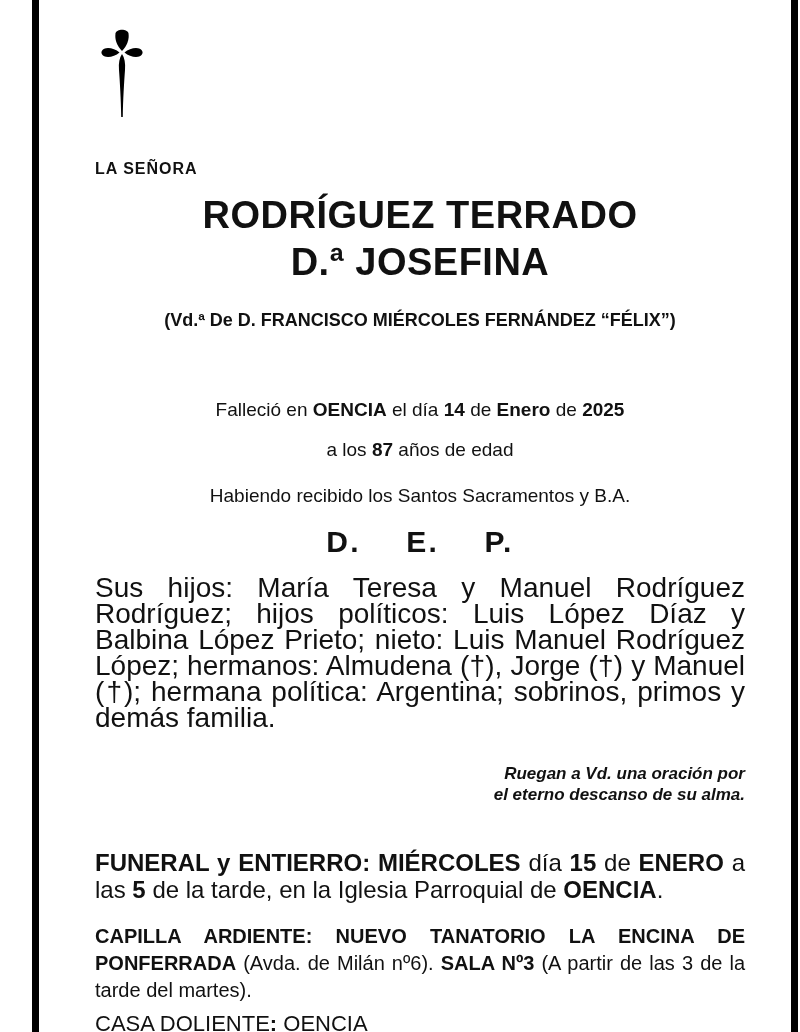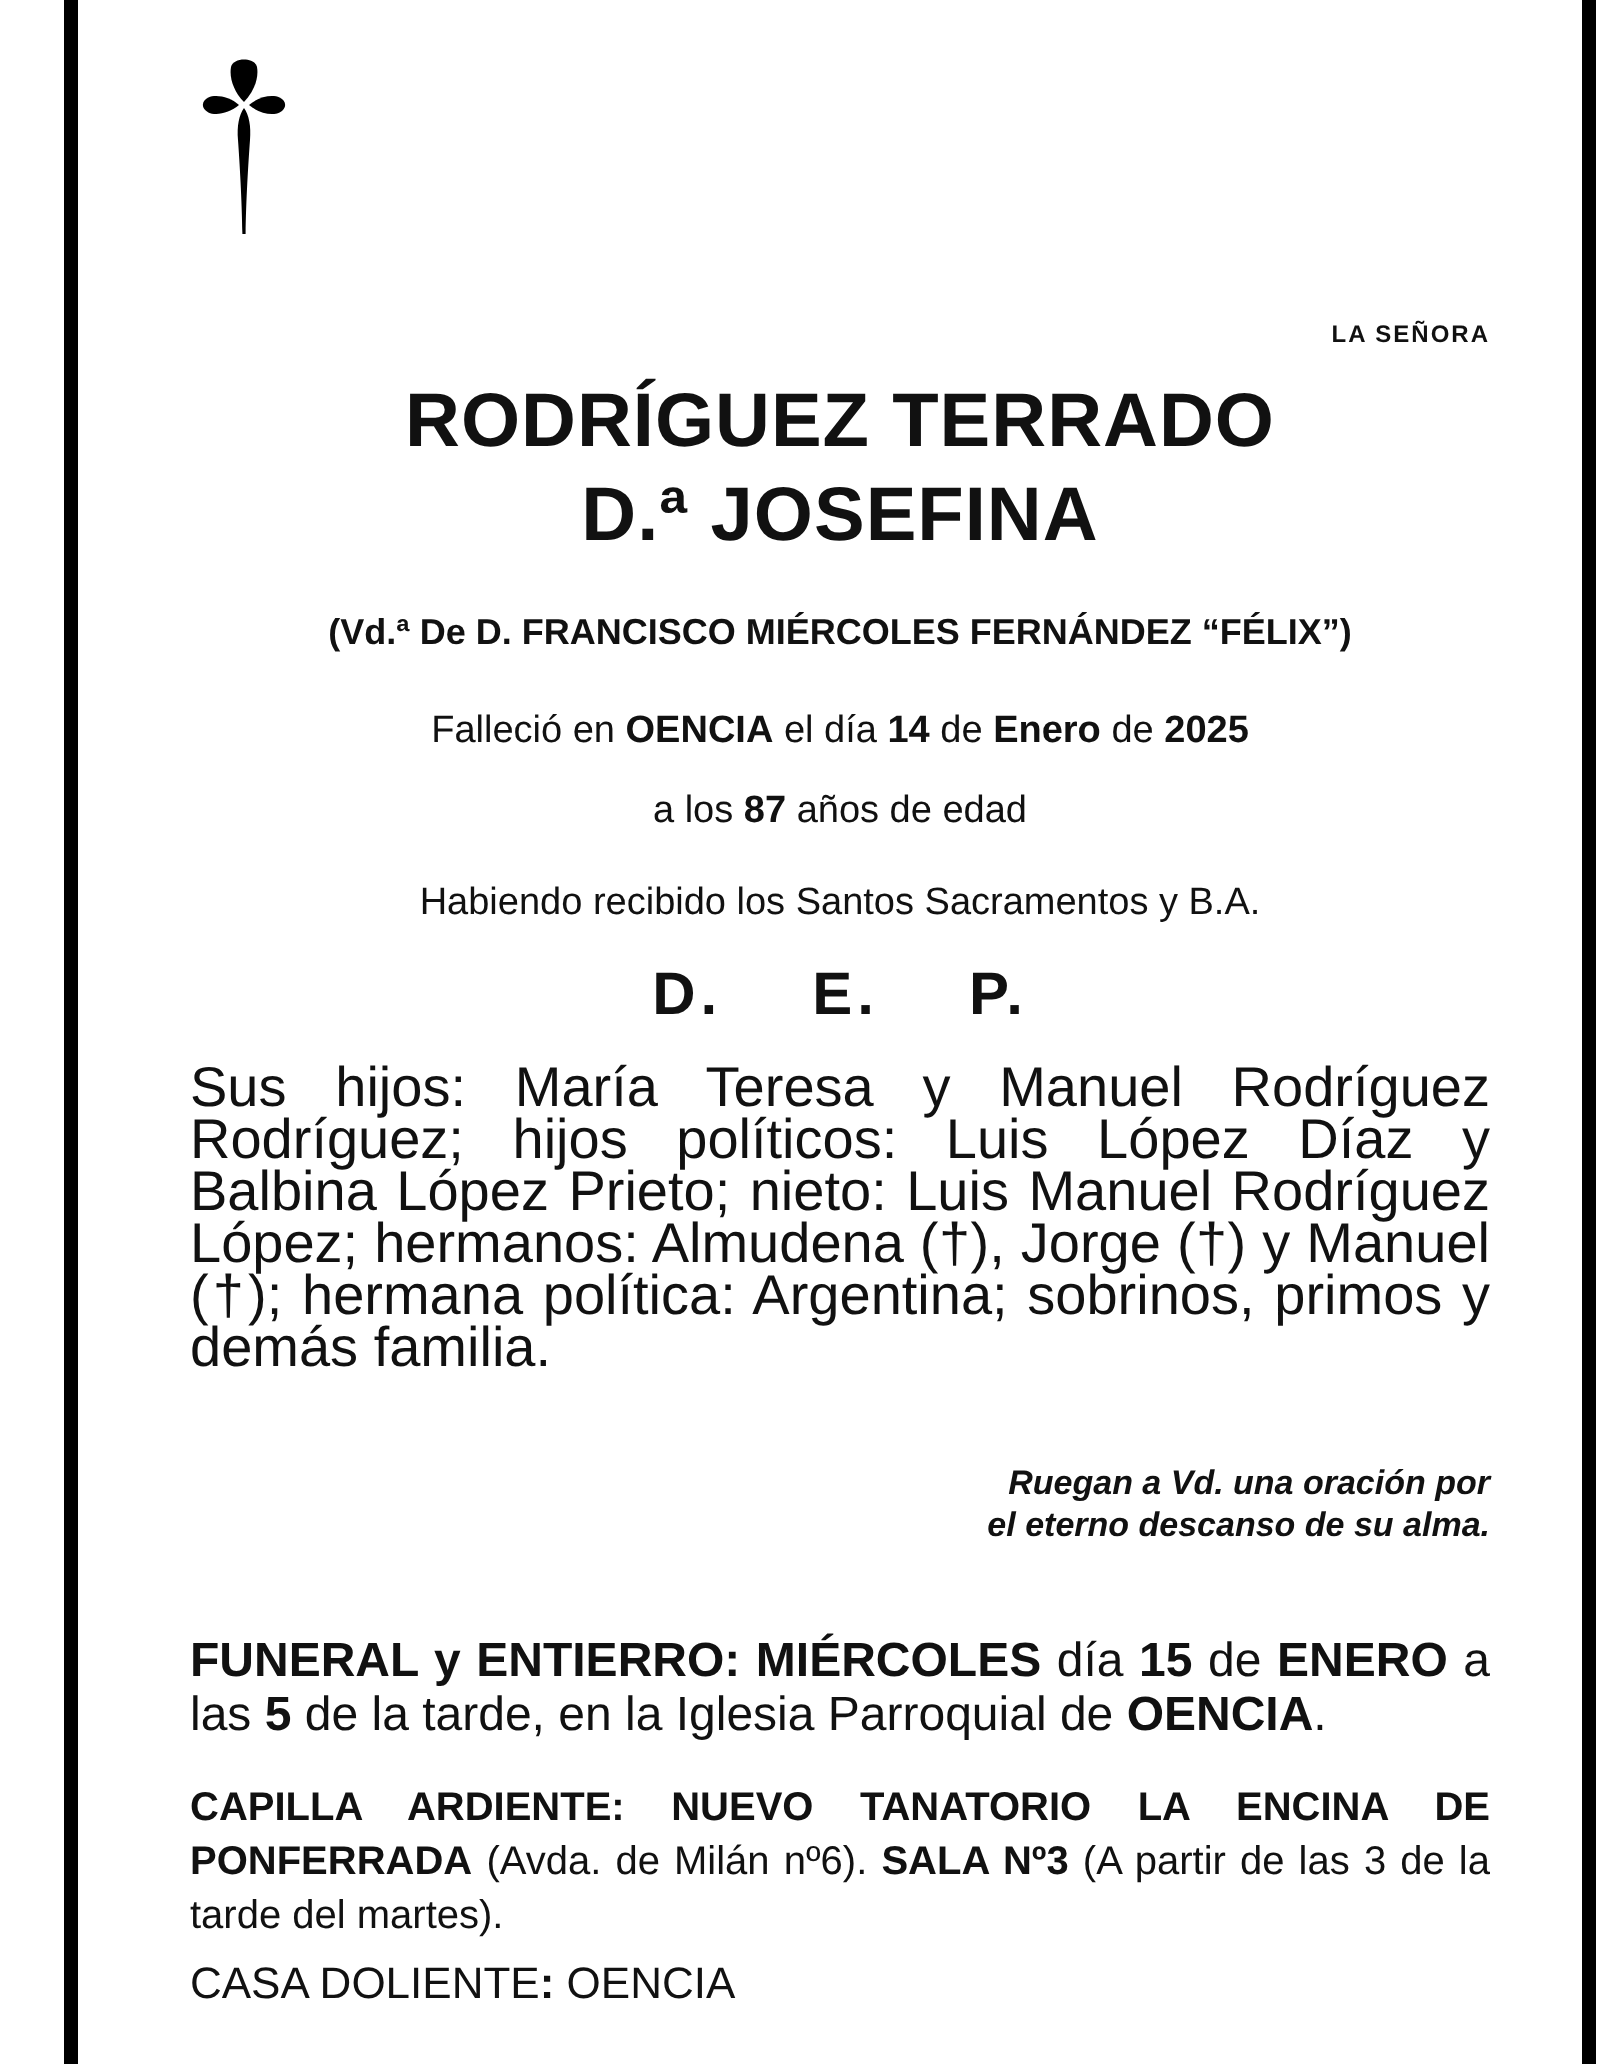--- a/index.html
+++ b/index.html
@@ -11,32 +11,32 @@
     color: #111111;
     font-family: "Liberation Sans", sans-serif;
     overflow: hidden;
   }
   .border-bar { position: absolute; top: 0; height: 100%; background: #000; }
   .border-left  { left: 32px; width: 7px; }
   .border-right { right: 2px; width: 7px; }
   .cross { position: absolute; left: 99px; top: 24px; width: 46px; height: 96px; }
   .cross svg { display: block; }
   .content { position: absolute; left: 95px; top: 160px; width: 650px; }
-  .header-line { text-align: right; font-weight: bold; font-size: 12px; letter-spacing: 1px; }
+  .header-line { text-align: left; font-weight: bold; font-size: 16px; letter-spacing: 1px; }
   .name { margin-top: 14px; text-align: center; font-size: 38px; line-height: 47px; font-weight: bold; letter-spacing: 0.5px; }
   .name .nl { display: block; }
   .widow { margin-top: 24px; text-align: center; font-weight: bold; font-size: 18px; }
   .center { text-align: center; }
   .bodytext { font-size: 19px; }
-  .death { margin-top: 28px; }
+  .death { margin-top: 68px; }
   .age { margin-top: 18px; }
   .sacraments { margin-top: 24px; }
   .dep { margin-top: 18px; text-align: center; font-size: 30px; font-weight: bold; word-spacing: 1.15em; letter-spacing: 0.08em; }
   .family { margin-top: 16px; font-size: 28px; line-height: 26px; text-align: justify; }
-  .prayer { margin-top: 44px; text-align: right; font-weight: bold; font-style: italic; font-size: 17px; line-height: 21px; white-space: pre-line; }
+  .prayer { margin-top: 32px; text-align: right; font-weight: bold; font-style: italic; font-size: 17px; line-height: 21px; white-space: pre-line; }
   .funeral { margin-top: 44px; font-size: 24px; line-height: 27px; text-align: justify; }
   .chapel { margin-top: 20px; font-size: 20px; line-height: 27px; text-align: justify; }
   .home { margin-top: 7px; font-size: 22px; }
   b { font-weight: bold; }
 </style>
 </head>
 <body>
 
 <div class="page">
 

